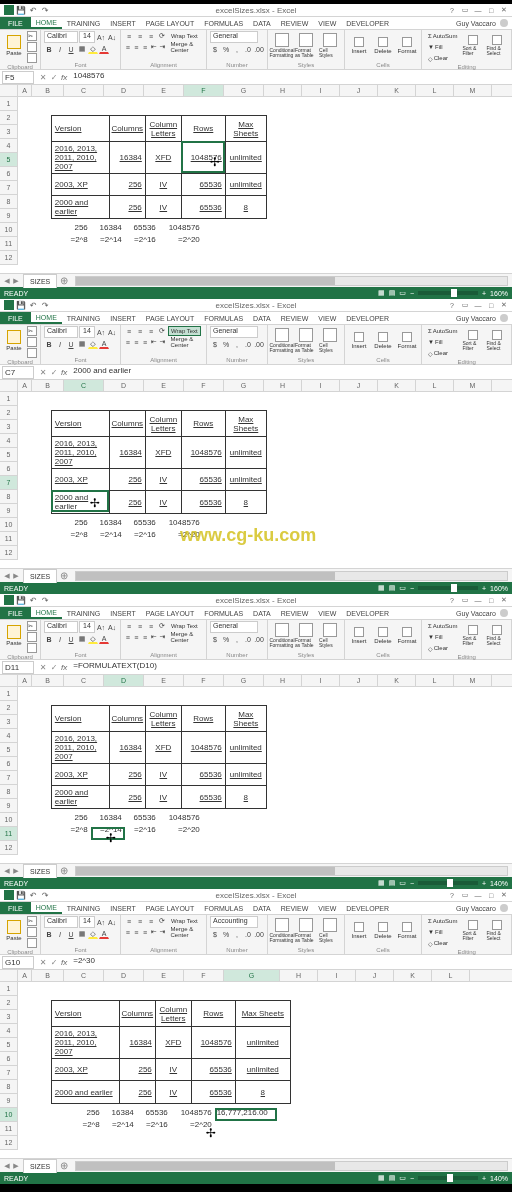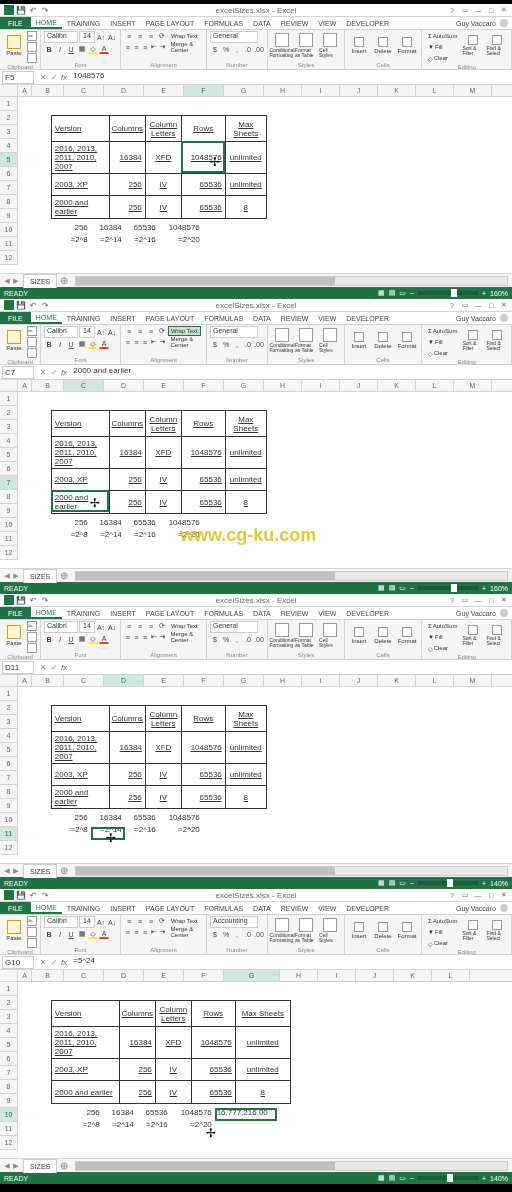--- a/index.html
+++ b/index.html
@@ -850,20 +850,21 @@
     </div>
   </div>
 
   <div class="formula-bar">
     <div class="name-box js-namebox">D11</div>
     <div class="fb-btns">
       <span class="fb-btn">✕</span>
       <span class="fb-btn">✓</span>
     </div>
     <span class="fx-label">fx</span>
+    <div class="formula-input js-formula">=FORMULATEXT(D10)</div>
   </div>
 
   <div class="sheet-area js-sheet">
         <div class="col-headers">
           <div class="selall"></div>
           <div class="colh " style="width:14px">A</div>
           <div class="colh " style="width:32px">B</div>
           <div class="colh " style="width:40px">C</div>
           <div class="colh sel" style="width:40px">D</div>
           <div class="colh " style="width:40px">E</div>
@@ -1138,21 +1139,21 @@
     </div>
   </div>
 
   <div class="formula-bar">
     <div class="name-box js-namebox">G10</div>
     <div class="fb-btns">
       <span class="fb-btn">✕</span>
       <span class="fb-btn">✓</span>
     </div>
     <span class="fx-label">fx</span>
-    <div class="formula-input js-formula">=5^24</div>
+    <div class="formula-input js-formula">=2^30</div>
   </div>
 
   <div class="sheet-area js-sheet">
         <div class="col-headers">
           <div class="selall"></div>
           <div class="colh " style="width:14px">A</div>
           <div class="colh " style="width:32px">B</div>
           <div class="colh " style="width:40px">C</div>
           <div class="colh " style="width:40px">D</div>
           <div class="colh " style="width:40px">E</div>

